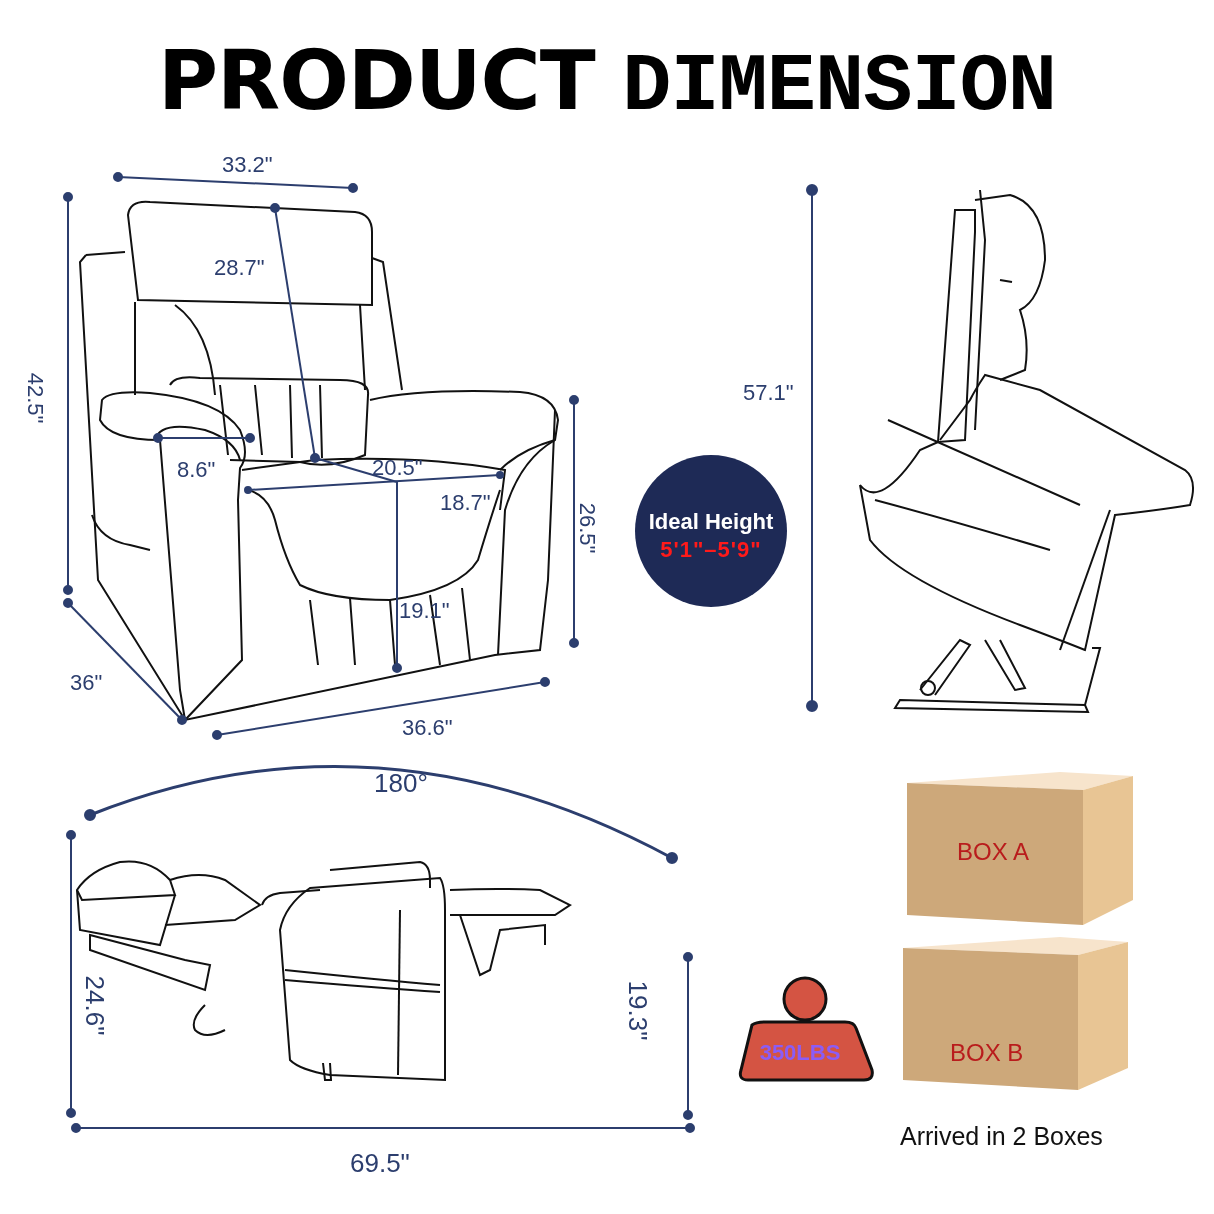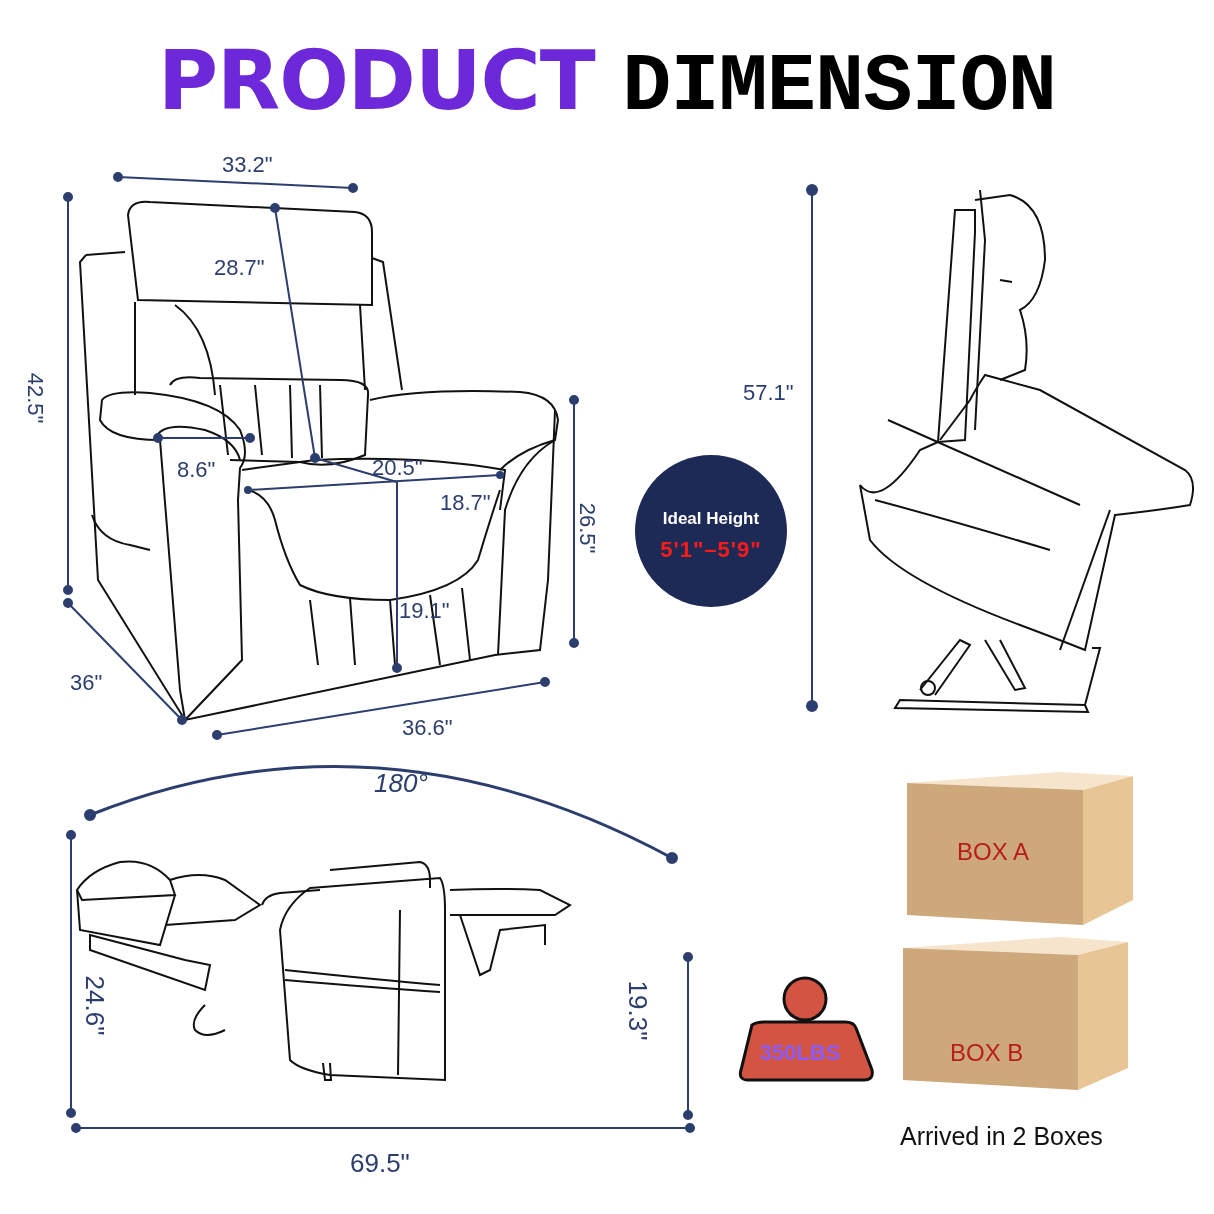--- a/index.html
+++ b/index.html
@@ -1,25 +1,25 @@
 <!DOCTYPE html>
 <html><head>
 <meta charset="utf-8">
 <style>
   html, body { margin:0; padding:0; background:#ffffff; }
   body { width:1214px; height:1214px; position:relative; overflow:hidden; font-family:"Liberation Sans", sans-serif; }
   .title { position:absolute; top:40px; left:0; width:1214px; text-align:center; font-family:"DejaVu Sans", sans-serif; font-weight:900; font-size:82px; letter-spacing:-1px; line-height:1; transform:scaleX(1.0); }
-  .title .t1 { color:#6d28d9; }
+  .title .t1 { color:#000000; }
   .title .t2 { color:#000000;font-family:Liberation Mono, monospace; }
   .dim { position:absolute; color:#2c3e6e; font-family:"Liberation Sans", sans-serif; font-size:22px; white-space:nowrap; }
   .dim.big { font-size:26px; }
   .rot { transform-origin:center center; }
   svg.layer { position:absolute; left:0; top:0; }
   .badge { position:absolute; left:635px; top:455px; width:152px; height:152px; border-radius:50%; background:#1e2a56; text-align:center; }
-  .badge .l1 { position:absolute; top:54px; width:100%; color:#fff; font-size:17px; font-weight:bold; font-family:"Liberation Sans", sans-serif; }
+  .badge .l1 { position:absolute; top:54px; width:100%; color:#fff; font-size:22px; font-weight:bold; font-family:"Liberation Sans", sans-serif; }
   .badge .l2 { position:absolute; top:82px; width:100%; color:#ff1a1a; font-size:22px; font-weight:bold; font-family:"Liberation Sans", sans-serif; letter-spacing:1px; }
   .box-label { position:absolute; font-size:24px; color:#b91c1c; font-family:"Liberation Sans", sans-serif; }
   .caption { position:absolute; left:900px; top:1122px; font-size:25px; color:#111; font-family:"Liberation Sans", sans-serif; }
   .weight-label { position:absolute; left:740px; top:1040px; width:120px; text-align:center; font-size:22px; font-weight:bold; color:#8b5cf6; font-family:"Liberation Sans", sans-serif; }
 </style>
 </head>
 <body>
 
 <div class="title">
   <span class="t1">PRODUCT</span>
@@ -157,21 +157,21 @@
 <div class="dim" style="left:214px;top:255px;">28.7"</div>
 <div class="dim rot" style="left:10px;top:385px;transform:rotate(90deg);">42.5"</div>
 <div class="dim" style="left:177px;top:457px;">8.6"</div>
 <div class="dim" style="left:372px;top:455px;">20.5"</div>
 <div class="dim" style="left:440px;top:490px;">18.7"</div>
 <div class="dim rot" style="left:562px;top:515px;transform:rotate(90deg);">26.5"</div>
 <div class="dim" style="left:399px;top:598px;">19.1"</div>
 <div class="dim" style="left:70px;top:670px;">36"</div>
 <div class="dim" style="left:402px;top:715px;">36.6"</div>
 <div class="dim" style="left:743px;top:380px;">57.1"</div>
-<div class="dim big" style="left:374px;top:768px;font-style:italic;">180°</div>
+<div class="dim big" style="left:374px;top:768px;">180°</div>
 <div class="dim big rot" style="left:65px;top:990px;transform:rotate(90deg);">24.6"</div>
 <div class="dim big rot" style="left:608px;top:995px;transform:rotate(90deg);">19.3"</div>
 <div class="dim big" style="left:350px;top:1148px;">69.5"</div>
 
 <div class="badge">
   <div class="l1">Ideal Height</div>
   <div class="l2">5'1"–5'9"</div>
 </div>
 
 <div class="weight-label">350LBS</div>

